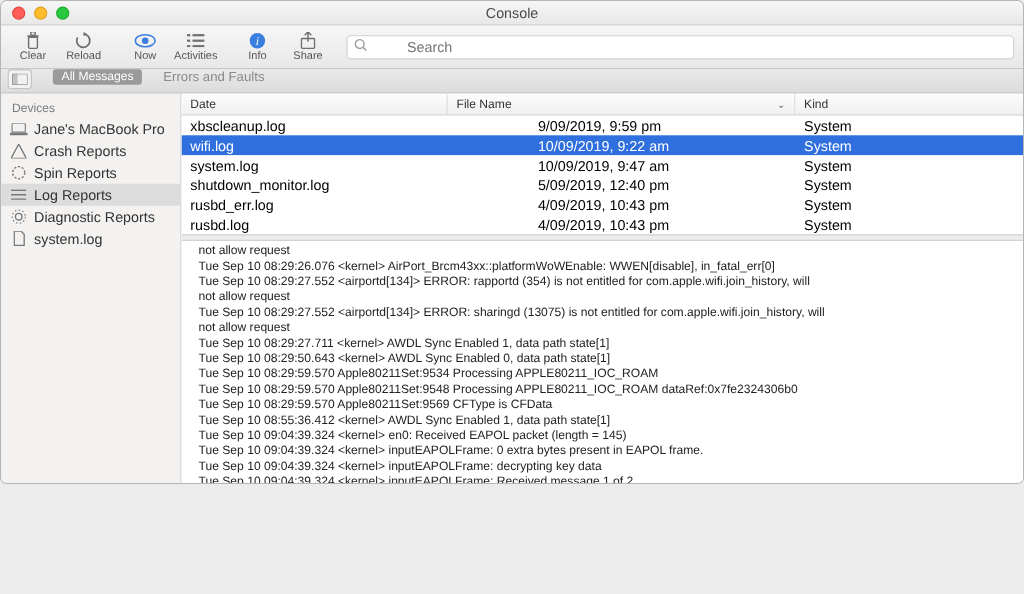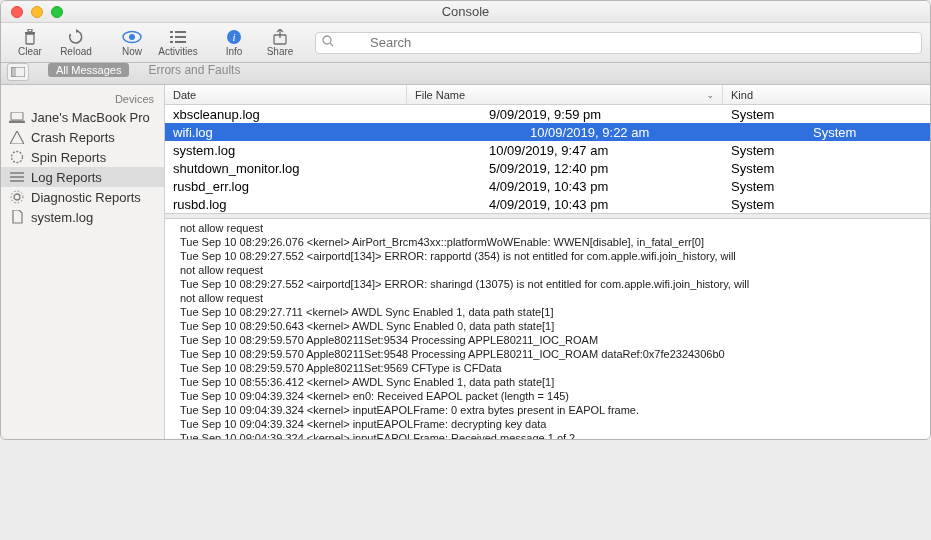--- a/index.html
+++ b/index.html
@@ -29,39 +29,39 @@
 
 
 .filterbar { height: 22px; background: linear-gradient(#e9e9e9,#dcdcdc); border-bottom: 1px solid #bfbfbf; display: flex; align-items: flex-start; padding: 0 6px; gap: 19px; font-size: 12px; }
 .sbbtn { width: 22px; height: 18px; border: 1px solid #c3c3c3; border-radius: 3px; background: #f2f2f2; display: flex; align-items: center; justify-content: center; }
 .sbbtn svg { fill: #7a7a7a; }
 .pill { background: #9a9a9a; color: #fff; padding: 1px 8px; border-radius: 3px; font-size: 11px; }
 .filterlink { color: #8a8a8a; font-size: 12px; }
 
 
 .split { flex: 1; display: flex; overflow: hidden; }
-.sidebar { width: 164px; background: #f4f2f0; border-right: 1px solid #cfcfcf; overflow-y: auto; padding-top: 4px; text-align: right; }
+.sidebar { width: 164px; background: #f4f2f0; border-right: 1px solid #cfcfcf; overflow-y: auto; padding-top: 4px; }
 .shdr { font-size: 11px; color: #7a7a7a; padding: 4px 10px 2px; }
 .srow { display: flex; align-items: center; gap: 6px; padding: 2px 10px 2px 8px; font-size: 13px; color: #333; cursor: default; }
 .srow.selected { background: #dcdcdc; }
 .srow .sico { width: 16px; height: 16px; display: flex; align-items: center; justify-content: center; }
 .srow .sico svg { fill: #7a7a7a; stroke: #7a7a7a; }
 
 .content { flex: 1; display: flex; flex-direction: column; overflow: hidden; background: #fff; }
 
 
 .thead { height: 20px; background: linear-gradient(#fdfdfd,#f0f0f0); border-bottom: 1px solid #cfcfcf; display: flex; font-size: 11px; color: #333; }
 .th { padding: 3px 8px; border-right: 1px solid #dcdcdc; display: flex; align-items: center; gap: 4px; }
 .th.fname { width: 316px; }
 .th.fdate { width: 242px; }
 .th.fkind { flex: 1; border-right: none; }
 .sortarr { font-size: 9px; color: #666; margin-left: auto; }
 .tbody { }
 .trow { display: flex; font-size: 13px; height: 18px; align-items: center; }
-.trow.sel { background: #2f6fde; color: #fff; gap: 41px; }
+.trow.sel { background: #2f6fde; color: #fff; }
 .td { padding: 0 8px; overflow: hidden; white-space: nowrap; }
 .td.fname { width: 316px; }
 .td.fdate { width: 242px; }
 .td.fkind { flex: 1; }
 
 .divider { height: 6px; background: #ececec; border-top: 1px solid #cfcfcf; border-bottom: 1px solid #cfcfcf; }
 
 .logview { flex: 1; overflow: auto; padding: 2px 15px; font-family: Liberation Sans, sans-serif; font-size: 11px; line-height: 14px; color: #222; white-space: pre; }
 </style>
 </head>

